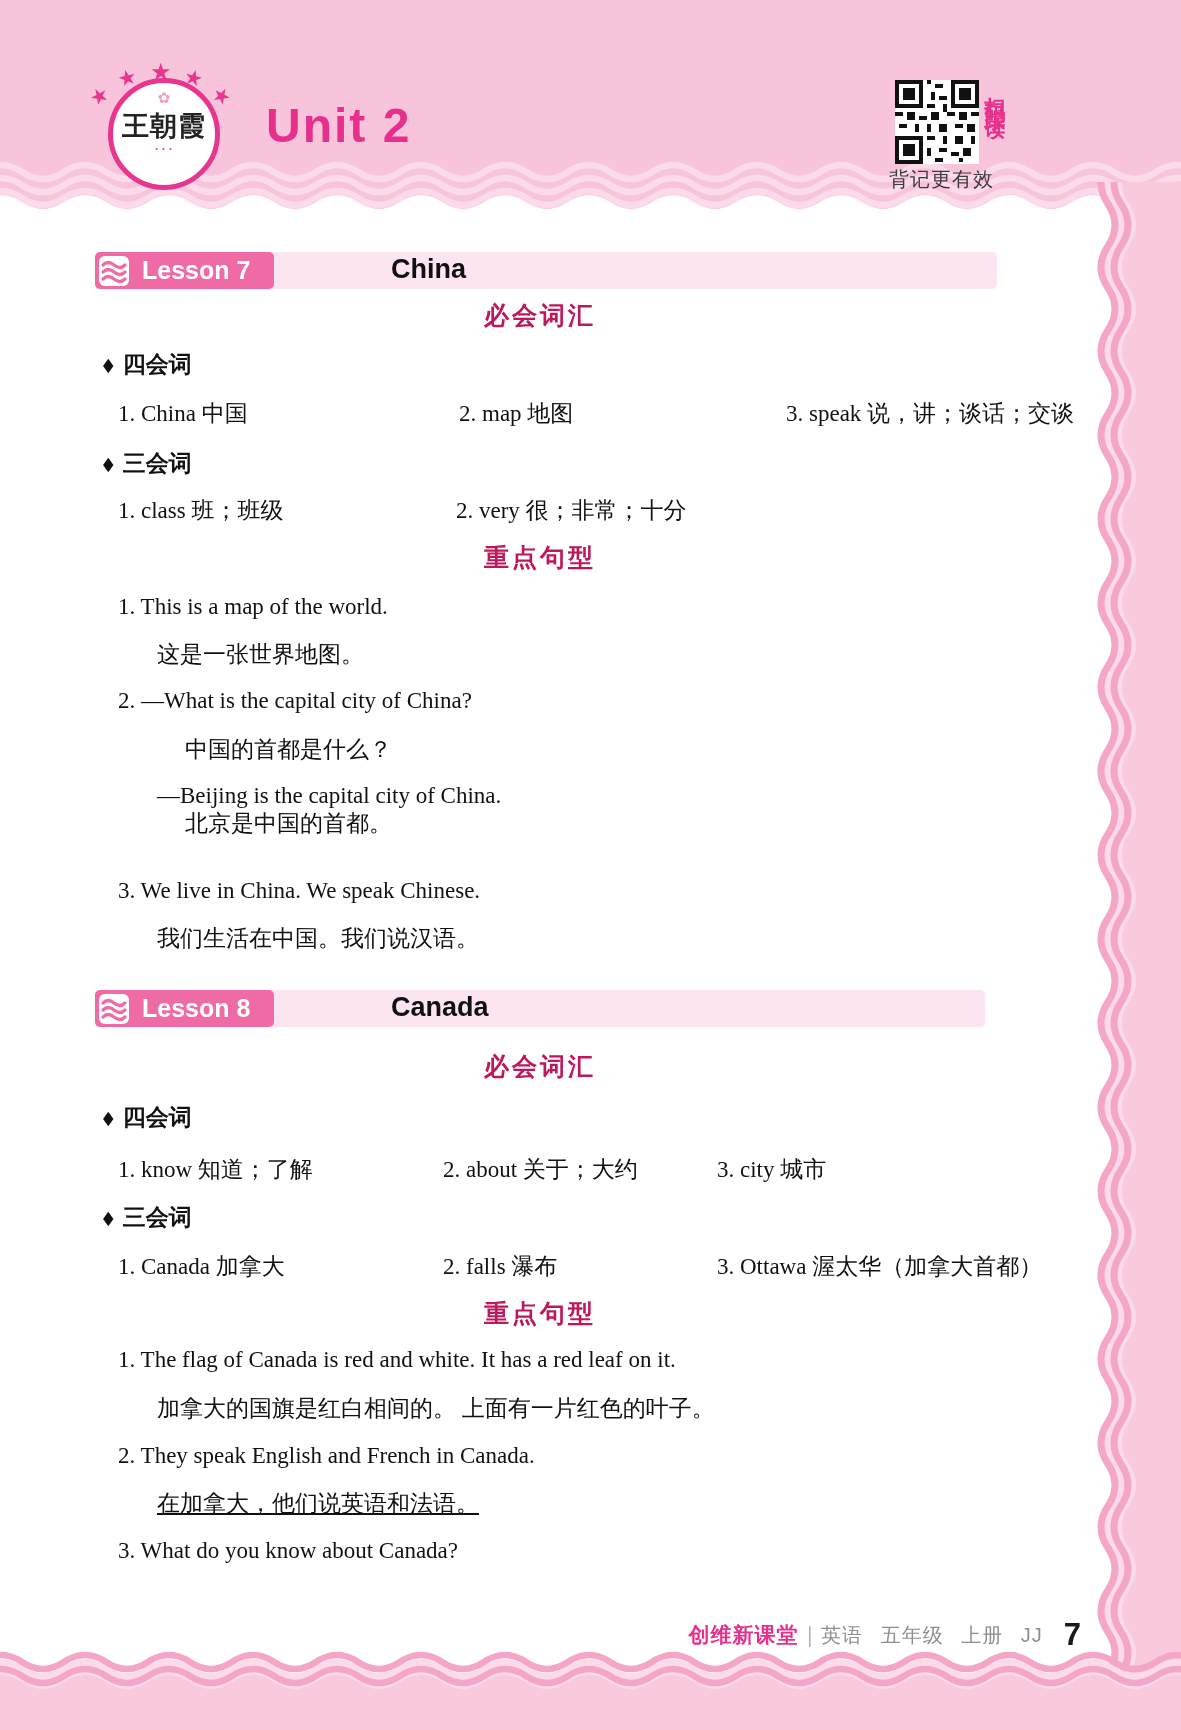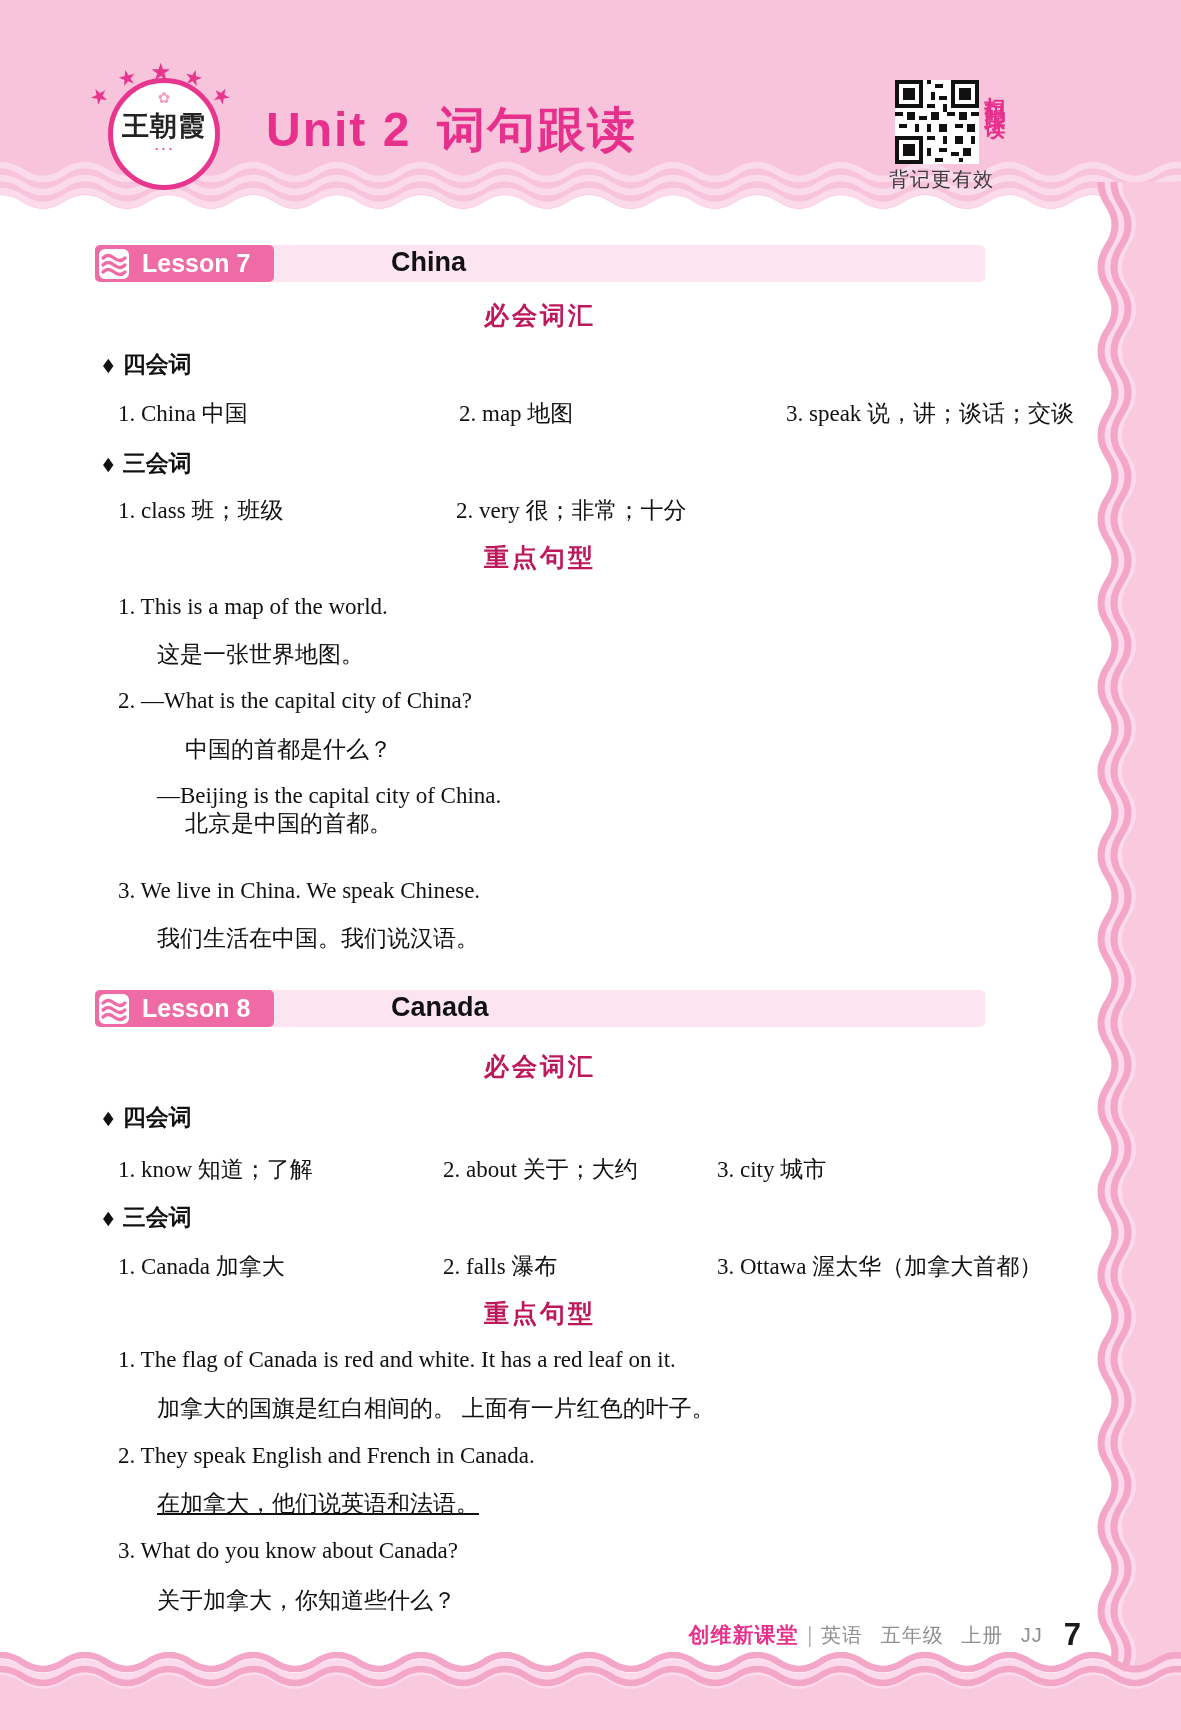--- a/index.html
+++ b/index.html
@@ -87,21 +87,20 @@
     <span class="star" style="left:124px;top:26px;transform:rotate(28deg);">★</span>
     <div class="logo-circle">
       <span class="logo-flower">✿</span>
       <span class="logo-name">王朝霞</span>
       <span class="logo-tiny">•&nbsp;•&nbsp;•</span>
     </div>
   </div>
 
   <div class="page-title">
     <span>Unit 2</span>
-    <span>词句跟读</span>
   </div>
 
   <svg class="qr-img" viewBox="0 0 84 84" shape-rendering="crispEdges">
     <rect x="0" y="0" width="84" height="84" fill="#ffffff"></rect>
     <g fill="#111111">
       <rect x="0" y="0" width="28" height="28"></rect>
         <rect x="56" y="0" width="28" height="28"></rect>
         <rect x="0" y="56" width="28" height="28"></rect>
     </g>
     <g fill="#ffffff">
@@ -154,21 +153,21 @@
     <path fill="#F9CADD" d="M33 -20q-14 21 0 42t0 42t0 42t0 42t0 42t0 42t0 42t0 42t0 42t0 42t0 42t0 42t0 42t0 42t0 42t0 42t0 42t0 42t0 42t0 42t0 42t0 42t0 42t0 42t0 42t0 42t0 42t0 42t0 42t0 42t0 42t0 42t0 42t0 42t0 42t0 42t0 42t0 42t0 42t0 42t0 42L100 1744L100 -20Z"></path>
   </svg>
 
   <svg class="band-bottom" viewBox="0 0 1181 78" preserveAspectRatio="none">
     <path fill="#FBDBE9" d="M-20 14q21 -14 42 0t42 0t42 0t42 0t42 0t42 0t42 0t42 0t42 0t42 0t42 0t42 0t42 0t42 0t42 0t42 0t42 0t42 0t42 0t42 0t42 0t42 0t42 0t42 0t42 0t42 0t42 0t42 0t42 0t42 0L1282 98L-20 98Z"></path>
     <path fill="none" stroke="#F3A6C8" stroke-width="6.5" d="M-20 10q21 -14 42 0t42 0t42 0t42 0t42 0t42 0t42 0t42 0t42 0t42 0t42 0t42 0t42 0t42 0t42 0t42 0t42 0t42 0t42 0t42 0t42 0t42 0t42 0t42 0t42 0t42 0t42 0t42 0t42 0t42 0"></path>
     <path fill="none" stroke="#F3A6C8" stroke-width="6.5" d="M-20 24q21 -14 42 0t42 0t42 0t42 0t42 0t42 0t42 0t42 0t42 0t42 0t42 0t42 0t42 0t42 0t42 0t42 0t42 0t42 0t42 0t42 0t42 0t42 0t42 0t42 0t42 0t42 0t42 0t42 0t42 0t42 0"></path>
     <path fill="#F9CADD" d="M-20 30q21 -14 42 0t42 0t42 0t42 0t42 0t42 0t42 0t42 0t42 0t42 0t42 0t42 0t42 0t42 0t42 0t42 0t42 0t42 0t42 0t42 0t42 0t42 0t42 0t42 0t42 0t42 0t42 0t42 0t42 0t42 0L1282 98L-20 98Z"></path>
   </svg>
 
-  <div class="lesson" style="top:245px;">
+  <div class="lesson" style="top:252px;padding-left:12px;">
     <div class="lesson-strip"></div>
     <div class="lesson-left">
       <svg class="wave-ico" viewBox="0 0 30 30">
         <path fill="none" stroke="#EF6BA6" stroke-width="3.2" stroke-linecap="round" d="M4 9q5 -5 11 0t11 0"></path>
         <path fill="none" stroke="#EF6BA6" stroke-width="3.2" stroke-linecap="round" d="M4 16q5 -5 11 0t11 0"></path>
         <path fill="none" stroke="#EF6BA6" stroke-width="3.2" stroke-linecap="round" d="M4 23q5 -5 11 0t11 0"></path>
       </svg>
       <span class="lesson-label">Lesson 7</span>
     </div>
     <span class="lesson-name">China</span>
@@ -241,21 +240,20 @@
     <span class="p3b">3. Ottawa 渥太华（加拿大首都）</span>
   </div>
 
   <div class="center-head" style="top:1297px;">重点句型</div>
 
   <div class="sline ind0" style="top:1347px;">1. The flag of Canada is red and white. It has a red leaf on it.</div>
   <div class="sline ind1" style="top:1393px;">加拿大的国旗是红白相间的。 上面有一片红色的叶子。</div>
   <div class="sline ind0" style="top:1443px;">2. They speak English and French in Canada.</div>
   <div class="sline ind1" style="top:1488px;text-decoration:underline;">在加拿大，他们说英语和法语。</div>
   <div class="sline ind0" style="top:1538px;">3. What do you know about Canada?</div>
-  <div class="sline ind1" style="top:1585px;">关于加拿大，你知道些什么？</div>
 
   <div class="footer">
     <span class="f-brand">创维新课堂</span>
     <span class="f-sep">|</span>
     <span class="f-info">英语 五年级 上册 JJ</span>
     <span class="f-page">7</span>
   </div>
 
 </div>
 

